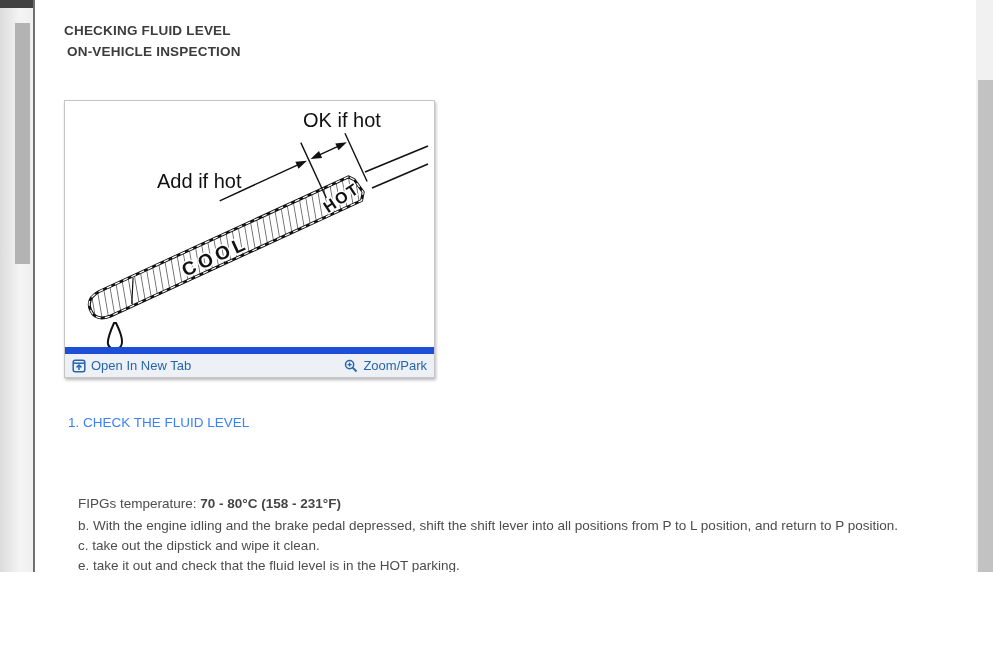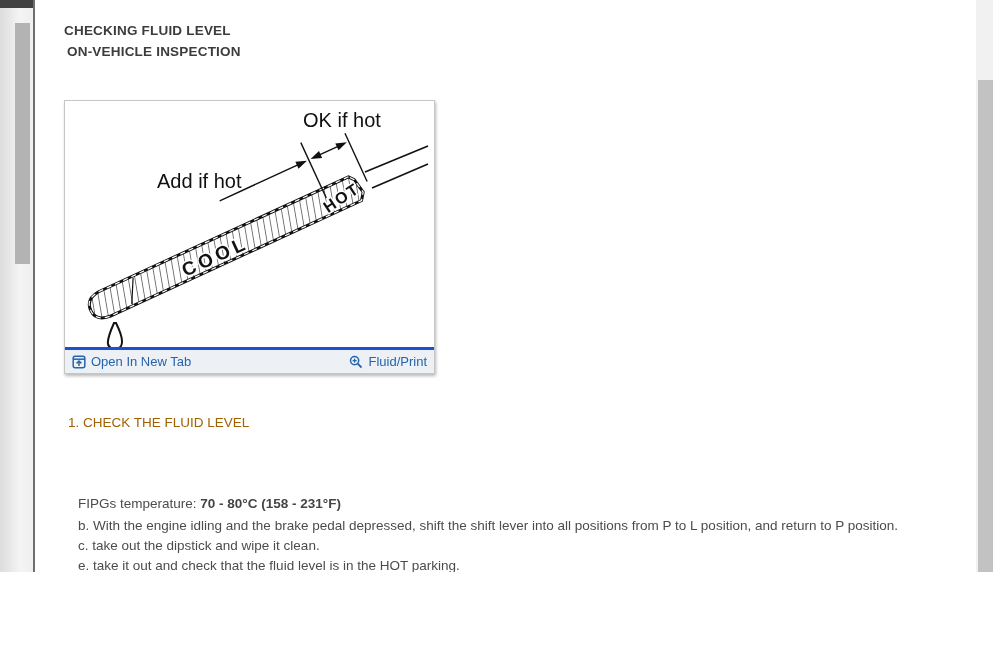--- a/index.html
+++ b/index.html
@@ -19,27 +19,27 @@
 
   
   .h-block{position:absolute;font-size:13.5px;font-weight:700;color:#3c3c3c;letter-spacing:.2px;}
   .title1{left:64px;top:23px;}
   .title2{left:67px;top:44px;}
 
   
   .figure{position:absolute;left:64px;top:100px;width:369px;border:1px solid #c6c6c6;
           background:#fff;box-shadow:1px 2px 3px rgba(0,0,0,.28);}
   .figure-img{display:block;width:369px;height:246px;background:#fff;}
-  .figure-footer{height:23px;background:#edf0f5;border-top:3px solid #1d4ed8;
+  .figure-footer{height:23px;background:#edf0f5;border-top:7px solid #1d4ed8;
                  display:flex;align-items:center;justify-content:space-between;padding:0 7px;}
   .fig-link{display:flex;align-items:center;gap:5px;font-size:13px;color:#2565ae;cursor:pointer;}
   .fig-link svg{display:block;}
 
   
-  .step-title{position:absolute;left:68px;top:415px;font-size:13.5px;color:#a16207;}
+  .step-title{position:absolute;left:68px;top:415px;font-size:13.5px;color:#3b82f6;}
   .hint{position:absolute;left:78px;top:455px;width:880px;font-size:13.5px;color:#4c4c4c;}
   .fluid{position:absolute;left:78px;top:496px;font-size:13.5px;color:#4c4c4c;}
   b,.bold{font-weight:700;color:#454545;}
   .substeps{position:absolute;left:78px;top:516px;font-size:13.5px;line-height:20px;color:#4c4c4c;width:900px;}
   .note{position:absolute;left:88px;top:616px;font-size:13.5px;color:#4c4c4c;}
 
   
   .diag-label{font-family:"Liberation Sans",sans-serif;font-size:20px;fill:#111;}
   .diag-stamp{font-family:"Liberation Sans",sans-serif;font-weight:700;fill:#111;
               paint-order:stroke;stroke:#fff;stroke-width:3px;}
@@ -108,21 +108,21 @@
         </svg>
         <span>Open In New Tab</span>
       </div>
       <div class="fig-link">
         <svg width="14" height="14" viewBox="0 0 14 14">
           <circle cx="5.6" cy="5.6" r="4.1" fill="none" stroke="#2565ae" stroke-width="1.5"></circle>
           <line x1="3.6" y1="5.6" x2="7.6" y2="5.6" stroke="#2565ae" stroke-width="1.3"></line>
           <line x1="5.6" y1="3.6" x2="5.6" y2="7.6" stroke="#2565ae" stroke-width="1.3"></line>
           <line x1="8.7" y1="8.7" x2="12.5" y2="12.5" stroke="#2565ae" stroke-width="1.8"></line>
         </svg>
-        <span>Fluid/Print</span>
+        <span>Zoom/Park</span>
       </div>
     </div>
   </div>
 
   <div class="step-title">1. CHECK THE FLUID LEVEL</div>
 
 
   <div class="fluid"><span>FIPGs temperature: </span><b>70 - 80°C (158 - 231°F)</b></div>
 
   <div class="substeps">

